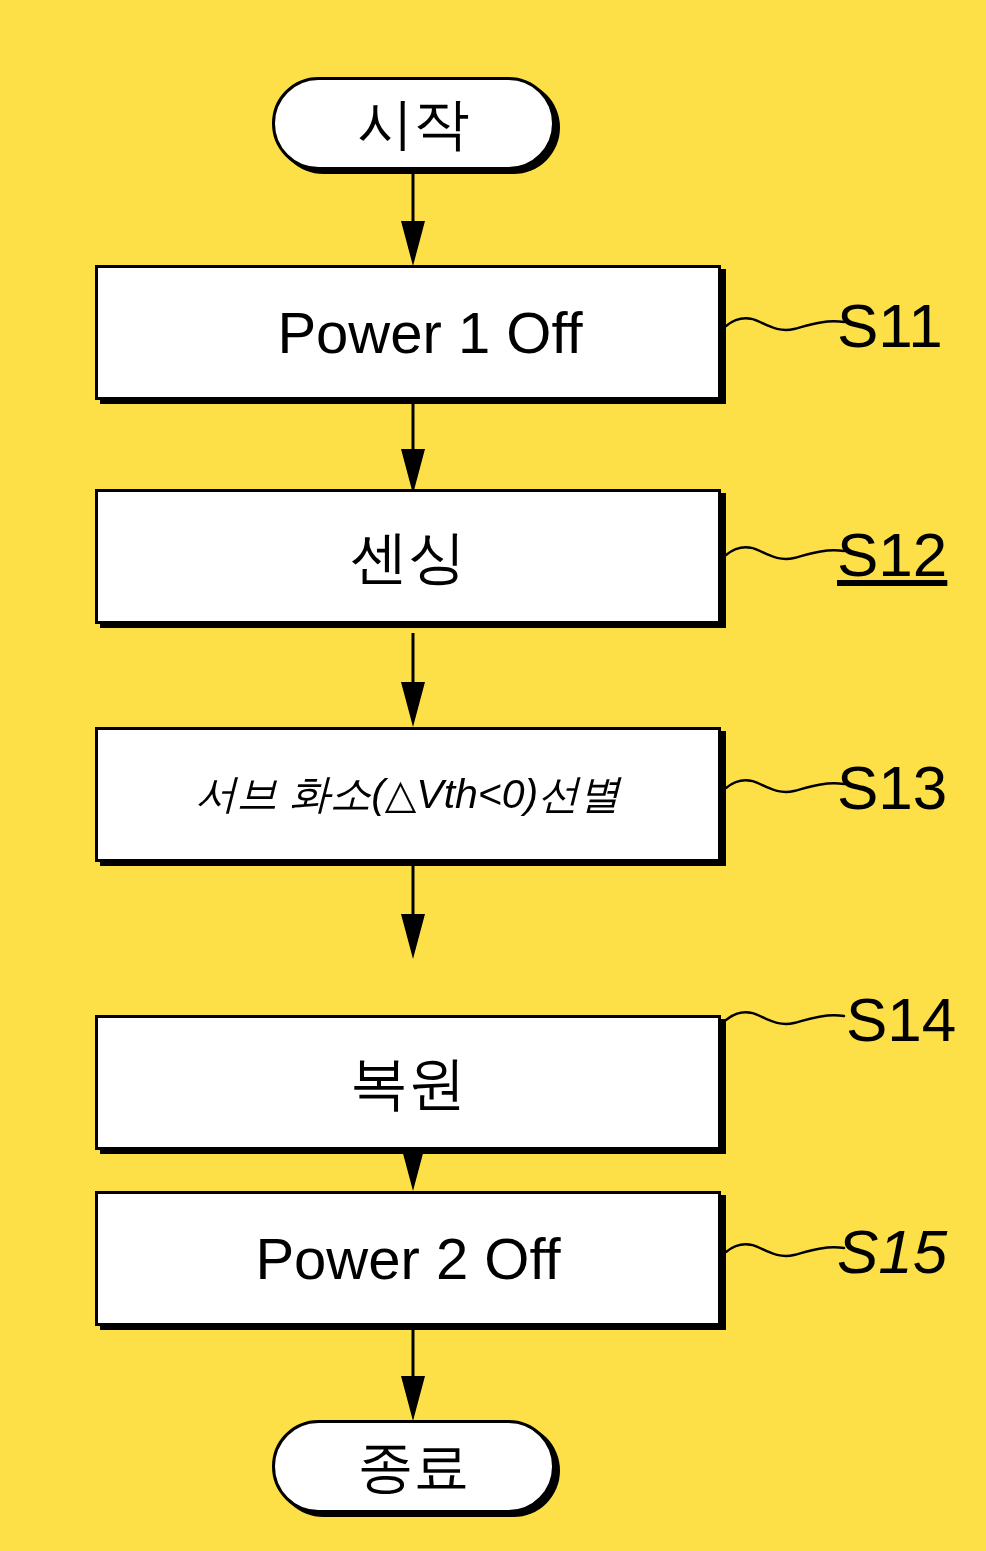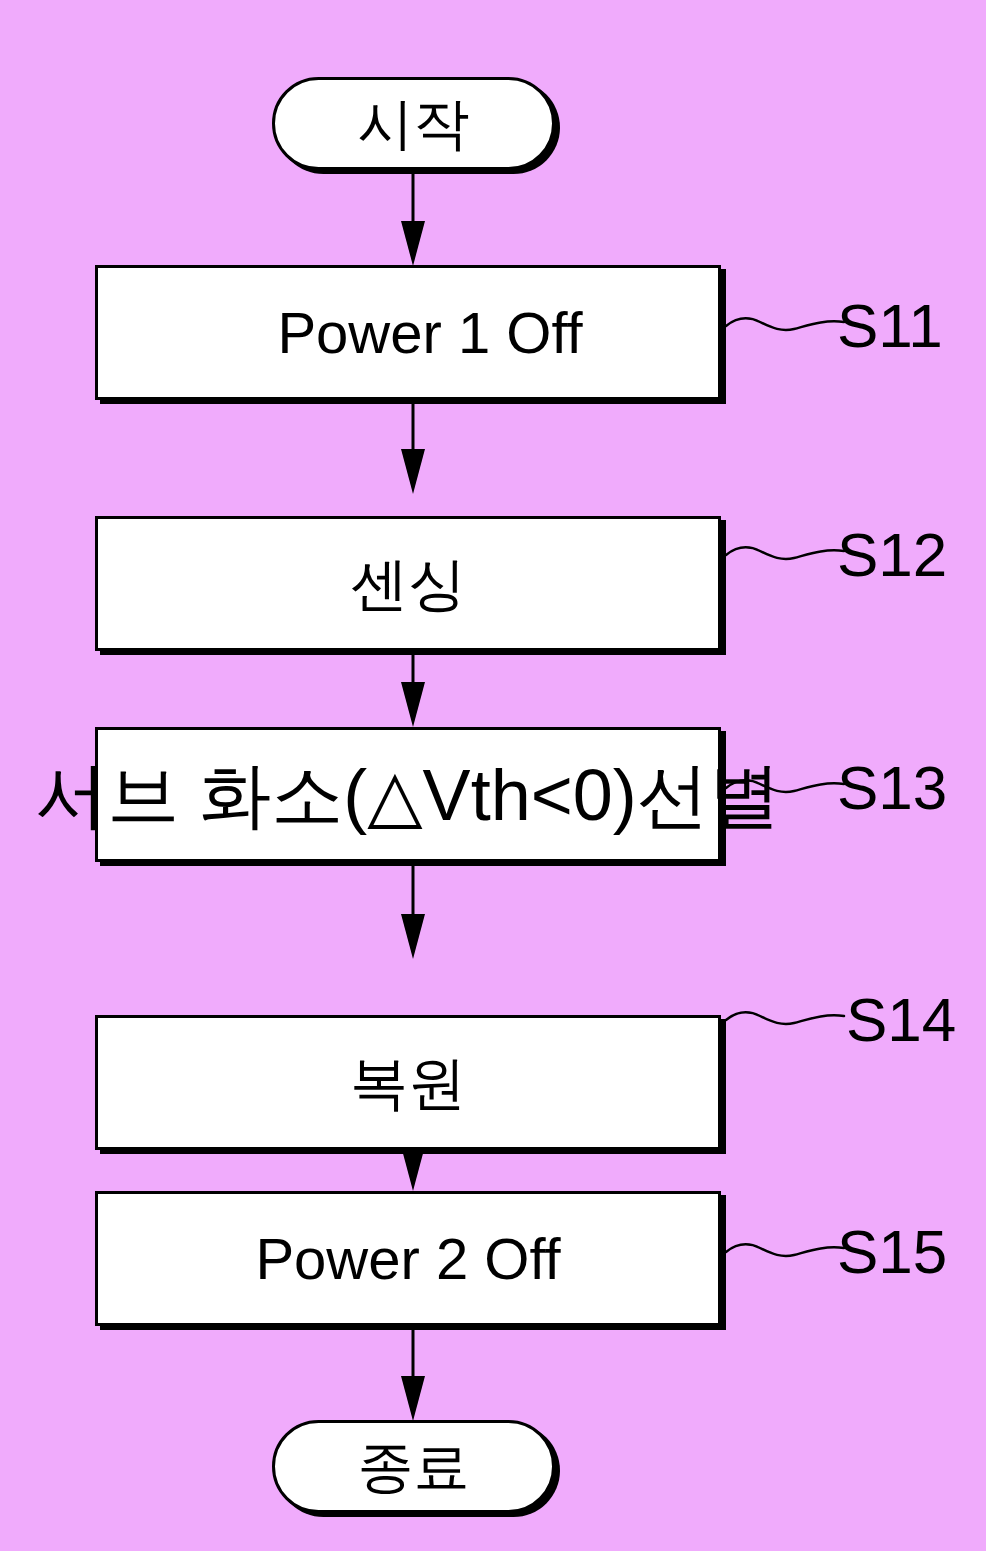--- a/index.html
+++ b/index.html
@@ -4,21 +4,21 @@
 <style>
   html, body {
     margin: 0;
     padding: 0;
     background: #ffffff;
   }
   .stage {
     position: relative;
     width: 986px;
     height: 1551px;
-    background: #f0abfc;
+    background: #fde047;
     font-family: "Liberation Sans", "DejaVu Sans", sans-serif;
     color: #000000;
     overflow: hidden;
   }
   .connectors {
     position: absolute;
     left: 0;
     top: 0;
     width: 986px;
     height: 1551px;
@@ -45,37 +45,37 @@
     font-size: 56px;
   }
   .terminator.start { top: 77px; }
   .terminator.end   { top: 1420px; }
   .process {
     left: 95px;
     width: 626px;
     height: 135px;
   }
   .process.p1 { top: 265px; padding-left: 44px; }
-  .process.p2 { top: 516px; }
-  .process.p3 { top: 727px; font-size: 72px; }
+  .process.p2 { top: 489px; }
+  .process.p3 { top: 727px; font-size: 41px; font-style: italic; }
   .process.p4 { top: 1015px; }
   .process.p5 { top: 1191px; }
   .step-tag {
     position: absolute;
     left: 837px;
     font-size: 62px;
     line-height: 58px;
     white-space: nowrap;
     z-index: 2;
   }
   .step-tag.t1 { top: 297px; }
-  .step-tag.t2 { top: 526px; }
+  .step-tag.t2 { top: 526px; text-decoration: underline; }
   .step-tag.t3 { top: 759px; }
   .step-tag.t4 { top: 991px; margin-left: 9px; }
-  .step-tag.t5 { top: 1223px; }
+  .step-tag.t5 { top: 1223px; font-style: italic; }
 </style>
 </head>
 <body>
 
 <div class="stage">
 
   <svg class="connectors" viewBox="0 0 986 1551" xmlns="http://www.w3.org/2000/svg" fill="none" stroke="#000000">
 
     <g>
       <line x1="413" y1="168" x2="413" y2="226" stroke-width="3"></line>

